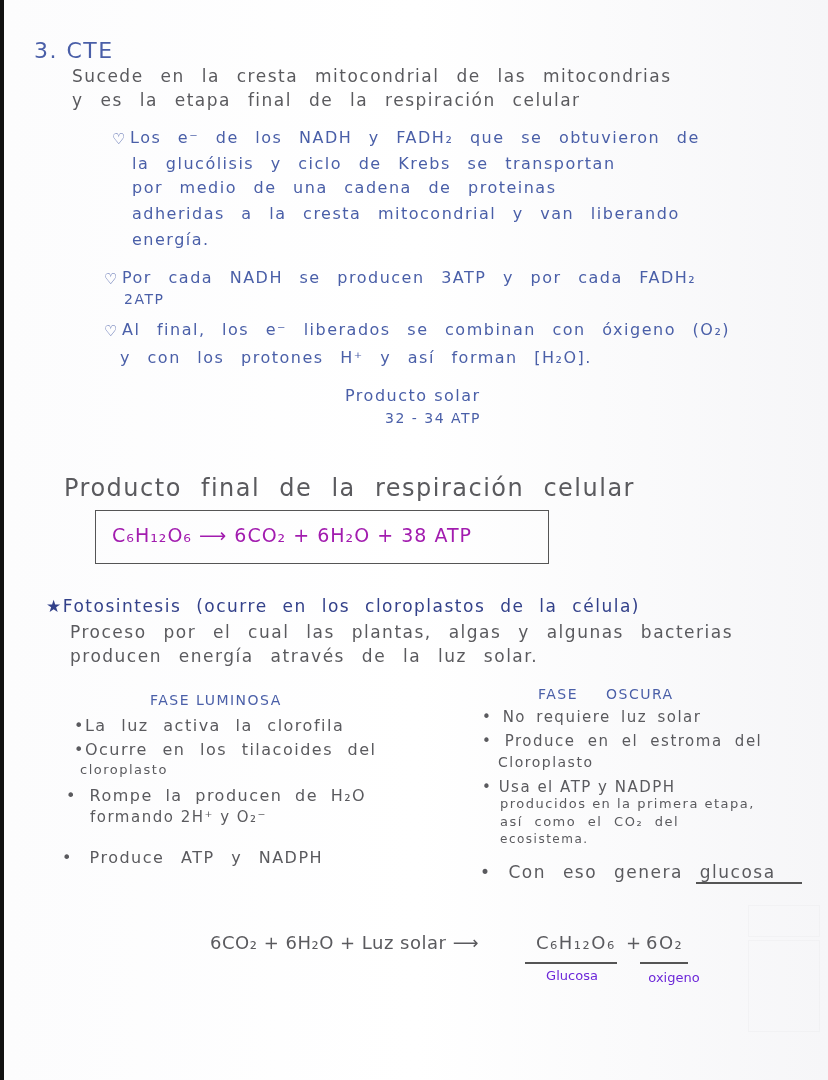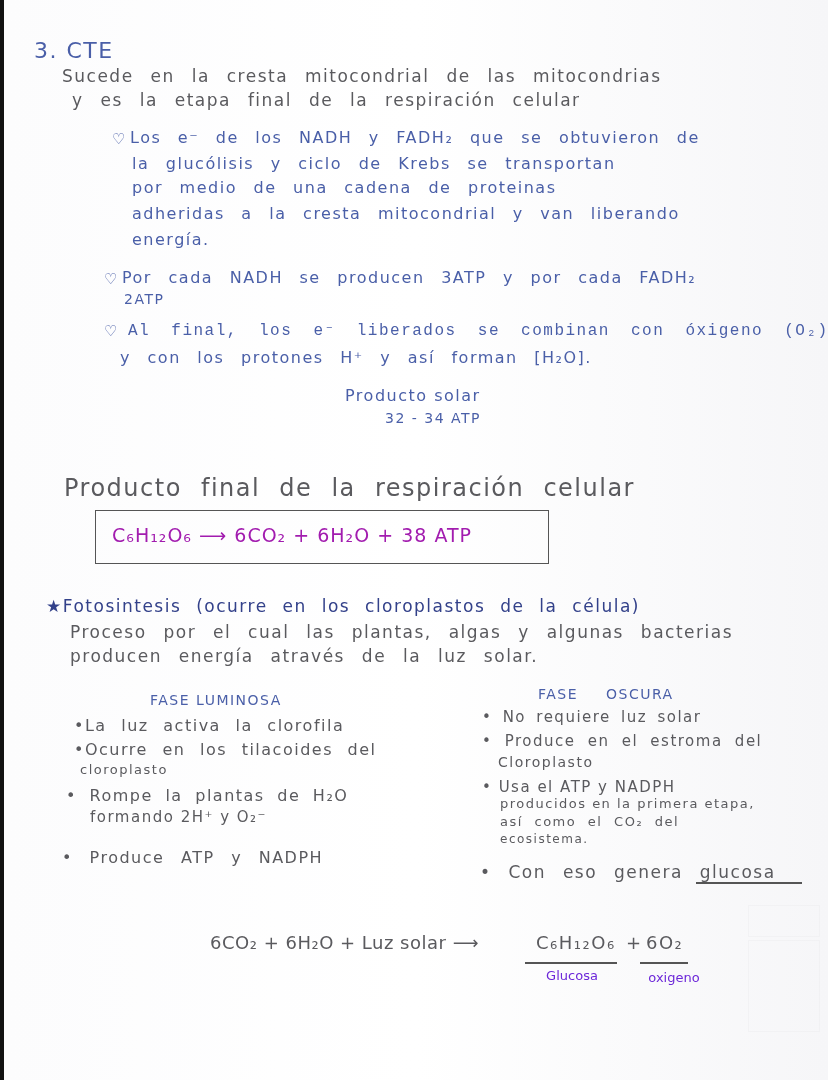--- a/index.html
+++ b/index.html
@@ -30,62 +30,62 @@
   .rule { position: absolute; height: 1.5px; background: #555; }
   .ghost { position: absolute; right: 8px; width: 70px; border: 1px solid #eeeef0; opacity: .6; }
 </style>
 </head>
 <body>
 
 <div class="edge"></div>
 <div class="page"></div>
 
 <div class="t blue h-num" style="left:34px;top:38px;">3. CTE</div>
-<div class="t gray body-gray" style="left:62px;top:66px;text-align:center;">Sucede en la cresta mitocondrial de las mitocondrias</div>
+<div class="t gray body-gray" style="left:72px;top:66px;text-align:center;">Sucede en la cresta mitocondrial de las mitocondrias</div>
 <div class="t gray body-gray" style="left:72px;top:90px;">y es la etapa final de la respiración celular</div>
 
 <div>
   <span class="t blue" style="left:112px;top:130px;font-size:15px;">♡</span>
   <div class="t blue body-blue" style="left:130px;top:128px;text-align:center;">Los e⁻ de los NADH y FADH₂ que se obtuvieron de</div>
   <div class="t blue body-blue" style="left:132px;top:154px;">la glucólisis y ciclo de Krebs se transportan</div>
   <div class="t blue body-blue" style="left:132px;top:178px;">por medio de una cadena de proteinas</div>
   <div class="t blue body-blue" style="left:132px;top:204px;">adheridas a la cresta mitocondrial y van liberando</div>
   <div class="t blue body-blue" style="left:132px;top:230px;">energía.</div>
 </div>
 
 <div>
   <span class="t blue" style="left:104px;top:270px;font-size:15px;">♡</span>
   <div class="t blue body-blue" style="left:122px;top:268px;">Por cada NADH se producen 3ATP y por cada FADH₂</div>
   <div class="t blue small" style="left:124px;top:291px;">2ATP</div>
 </div>
 
 <div>
   <span class="t blue" style="left:104px;top:322px;font-size:15px;">♡</span>
-  <div class="t blue body-blue" style="left:128px;top:320px;font-family:Liberation Mono, monospace;">Al final, los e⁻ liberados se combinan con óxigeno (O₂)</div>
+  <div class="t blue body-blue" style="left:122px;top:320px;">Al final, los e⁻ liberados se combinan con óxigeno (O₂)</div>
   <div class="t blue body-blue" style="left:120px;top:348px;">y con los protones H⁺ y así forman [H₂O].</div>
 </div>
 
 <div class="t blue" style="left:345px;top:386px;font-size:16px;">Producto solar</div>
 <div class="t blue small" style="left:385px;top:410px;">32 - 34 ATP</div>
 
 <div class="t gray" style="left:64px;top:474px;font-size:24px;word-spacing:10px;">Producto final de la respiración celular</div>
 <div class="eqbox"></div>
 <div class="eqtext">C₆H₁₂O₆ ⟶ 6CO₂ + 6H₂O + 38 ATP</div>
 
 <div class="t navy" style="left:46px;top:596px;font-size:17px;word-spacing:8px;">
   <span>★</span><span>Fotosintesis (ocurre en los cloroplastos de la célula)</span>
 </div>
 <div class="t gray body-gray" style="left:70px;top:622px;">Proceso por el cual las plantas, algas y algunas bacterias</div>
 <div class="t gray body-gray" style="left:70px;top:646px;">producen energía através de la luz solar.</div>
 
 <div class="t blue small" style="left:150px;top:692px;">FASE LUMINOSA</div>
 <div class="t gray" style="left:74px;top:716px;font-size:16px;word-spacing:8px;">•<span>La luz activa la clorofila</span></div>
 <div class="t gray" style="left:74px;top:740px;font-size:16px;word-spacing:8px;">•<span>Ocurre en los tilacoides del</span></div>
 <div class="t gray" style="left:80px;top:762px;font-size:13px;">cloroplasto</div>
-<div class="t gray" style="left:66px;top:786px;font-size:16px;word-spacing:6px;">• <span>Rompe la plantas de H₂O</span></div>
+<div class="t gray" style="left:66px;top:786px;font-size:16px;word-spacing:6px;">• <span>Rompe la producen de H₂O</span></div>
 <div class="t gray" style="left:90px;top:808px;font-size:15px;">formando 2H⁺ y O₂⁻</div>
 <div class="t gray" style="left:62px;top:848px;font-size:16px;word-spacing:10px;">• <span>Produce ATP y NADPH</span></div>
 
 <div class="t blue small" style="left:538px;top:686px;word-spacing:22px;">FASE OSCURA</div>
 <div class="t gray" style="left:482px;top:708px;font-size:15px;word-spacing:4px;">• <span>No requiere luz solar</span></div>
 <div class="t gray" style="left:482px;top:732px;font-size:15px;word-spacing:6px;">• <span>Produce en el estroma del</span></div>
 <div class="t gray" style="left:498px;top:754px;font-size:14px;">Cloroplasto</div>
 <div class="t gray" style="left:482px;top:778px;font-size:15px;">• <span>Usa el ATP y NADPH</span></div>
 <div class="t gray" style="left:500px;top:796px;font-size:13px;">producidos en la primera etapa,</div>
 <div class="t gray" style="left:500px;top:814px;font-size:13px;word-spacing:6px;">así como el CO₂ del</div>

